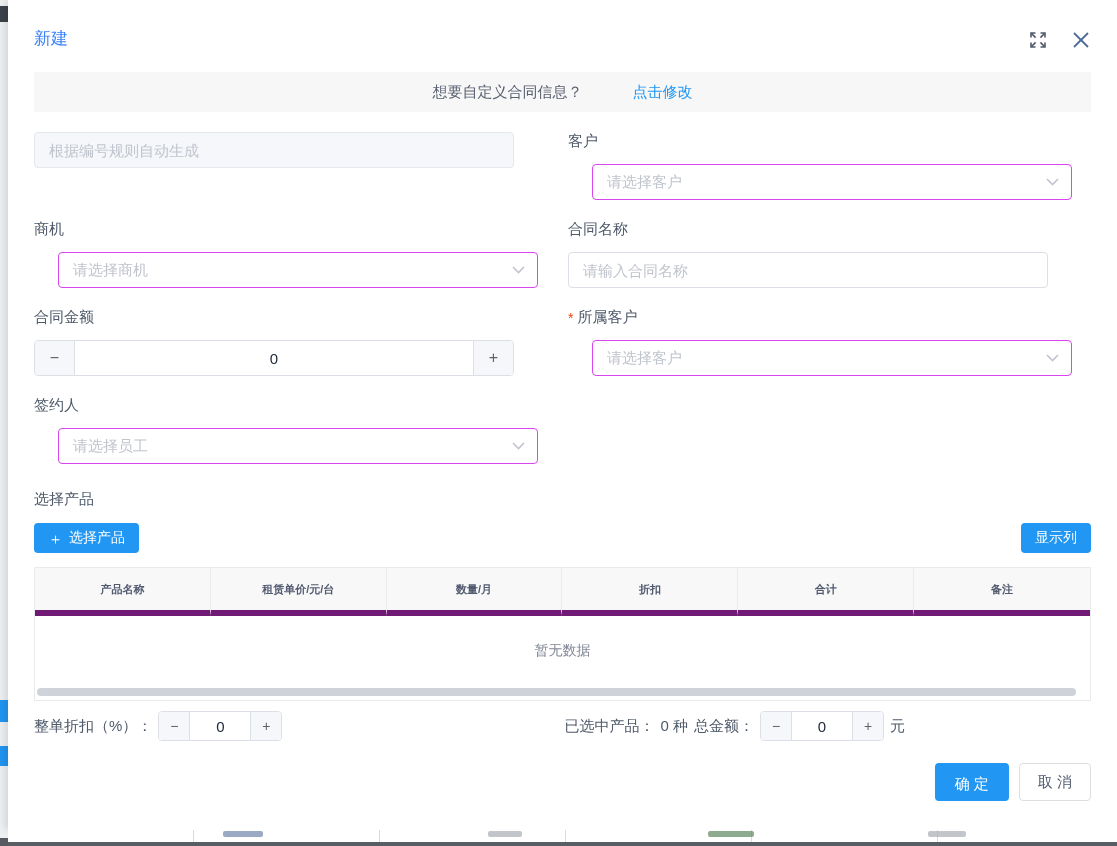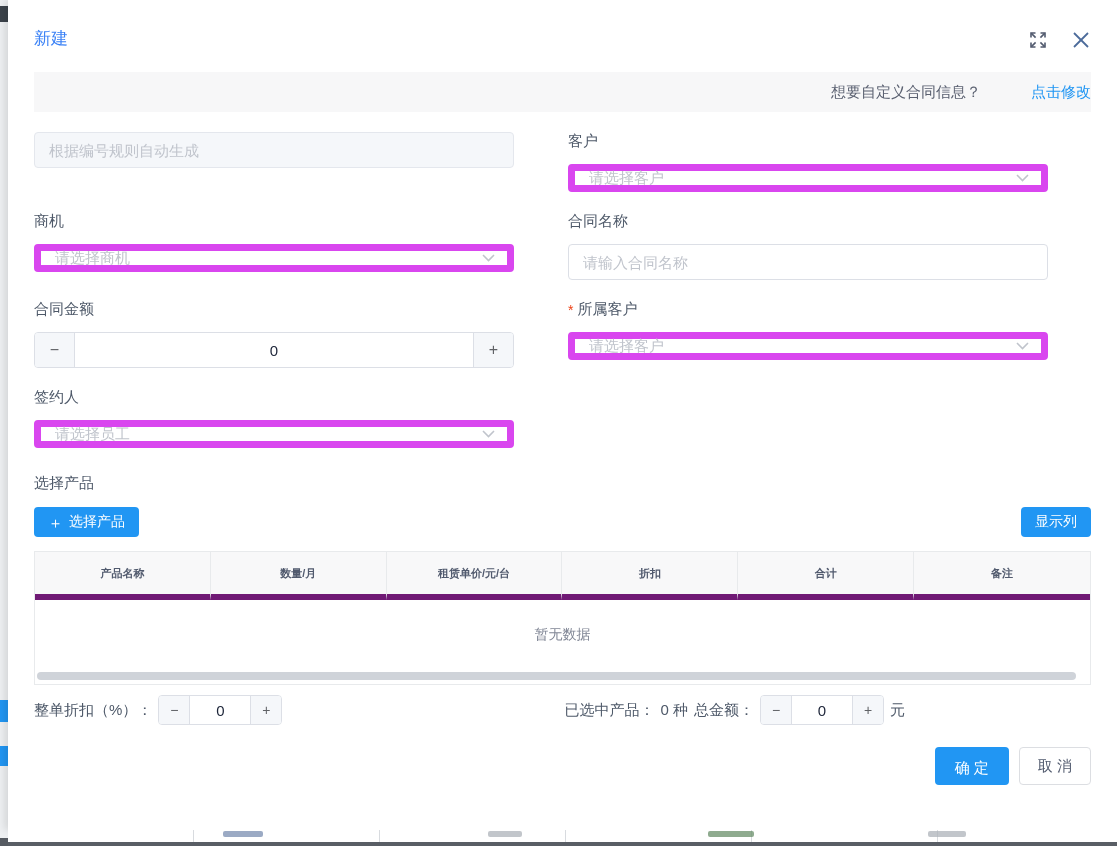--- a/index.html
+++ b/index.html
@@ -26,35 +26,35 @@
   
   .modal { position:absolute; left:8px; top:0; right:0; height:830px; background:#fff;
     box-shadow:-3px 0 8px rgba(0,0,0,.12); padding:0 26px; }
 
   .modal-header { display:flex; align-items:flex-start; justify-content:space-between; padding-top:28px; }
   .modal-title { font-size:17px; color:#3b82f6; line-height:22px; }
   .header-icons { display:flex; align-items:center; gap:24px; padding-top:2px; }
   .icon-btn { background:none; border:none; cursor:pointer; padding:0; line-height:0; }
 
   .notice-bar { margin-top:22px; height:40px; background:#f7f7f8; display:flex;
-    align-items:center; justify-content:flex-end; font-size:15px; color:#5a6070;gap:48px; }
+    align-items:center; justify-content:center; font-size:15px; color:#5a6070;gap:48px; }
   .notice-link { color:var(--primary,#2196f3); text-decoration:none; margin-left:2px; cursor:pointer; }
 
   .form-grid { display:grid; grid-template-columns:480px 480px; column-gap:54px; }
   .field-group { margin-top:20px; }
   .field-label { font-size:15px; color:#4e5969; margin-bottom:13px; display:flex; align-items:center; gap:4px; }
   .req-mark { color:#ed4014; font-size:14px; }
   .text-input { width:100%; height:36px; border:1px solid #dcdfe6; border-radius:4px;
     padding:8px 14px; font-size:15px; color:#303a4e; outline:none; background:#fff;
     font-family:"Liberation Sans","DejaVu Sans",sans-serif; }
   .text-input::placeholder { color:#c0c4cc; }
   .text-input.disabled { background:#f5f7fa; border-color:#e4e7ed; cursor:not-allowed; }
 
-  .select { position:relative; width:100%; height:28px; border:7px solid #d946ef; border-radius:4px;
-    display:flex; align-items:center; padding:0 34px 0 14px; cursor:pointer; background:#fff; }
+  .select { position:relative; width:100%; height:36px; border:1px solid #d946ef; border-radius:4px;
+    display:flex; align-items:center; padding:0 34px 0 14px; cursor:pointer; background:#fff;margin-left:24px; }
   .select .ph { font-size:15px; color:#c0c4cc; }
   .select .chev { position:absolute; right:12px; top:50%; transform:translateY(-50%); line-height:0; }
 
   .stepper { display:flex; align-items:stretch; width:100%; height:36px; border:1px solid #dcdfe6;
     border-radius:4px; overflow:hidden; background:#fff; }
   .stepper .st-btn { width:40px; background:#f5f7fa; border:none; color:#606266; font-size:16px;
     cursor:pointer; display:flex; align-items:center; justify-content:center; }
   .stepper .st-btn.minus { border-right:1px solid #dcdfe6; }
   .stepper .st-btn.plus { border-left:1px solid #dcdfe6; }
   .stepper .st-val { flex:1; display:flex; align-items:center; justify-content:center;
@@ -214,22 +214,22 @@
       <span>选择产品</span>
     </button>
     <button class="btn-primary">
       <span>显示列</span>
     </button>
   </div>
 
   <div class="ptable">
     <div class="ptable-head">
       <div class="ptable-th">产品名称</div>
+      <div class="ptable-th">租赁单价/元/台</div>
       <div class="ptable-th">数量/月</div>
-      <div class="ptable-th">租赁单价/元/台</div>
       <div class="ptable-th">折扣</div>
       <div class="ptable-th">合计</div>
       <div class="ptable-th">备注</div>
     </div>
     <div class="ptable-empty">暂无数据</div>
     <div class="ptable-scrollbar"></div>
   </div>
 
   <div class="summary-row">
     <div class="summary-left">

